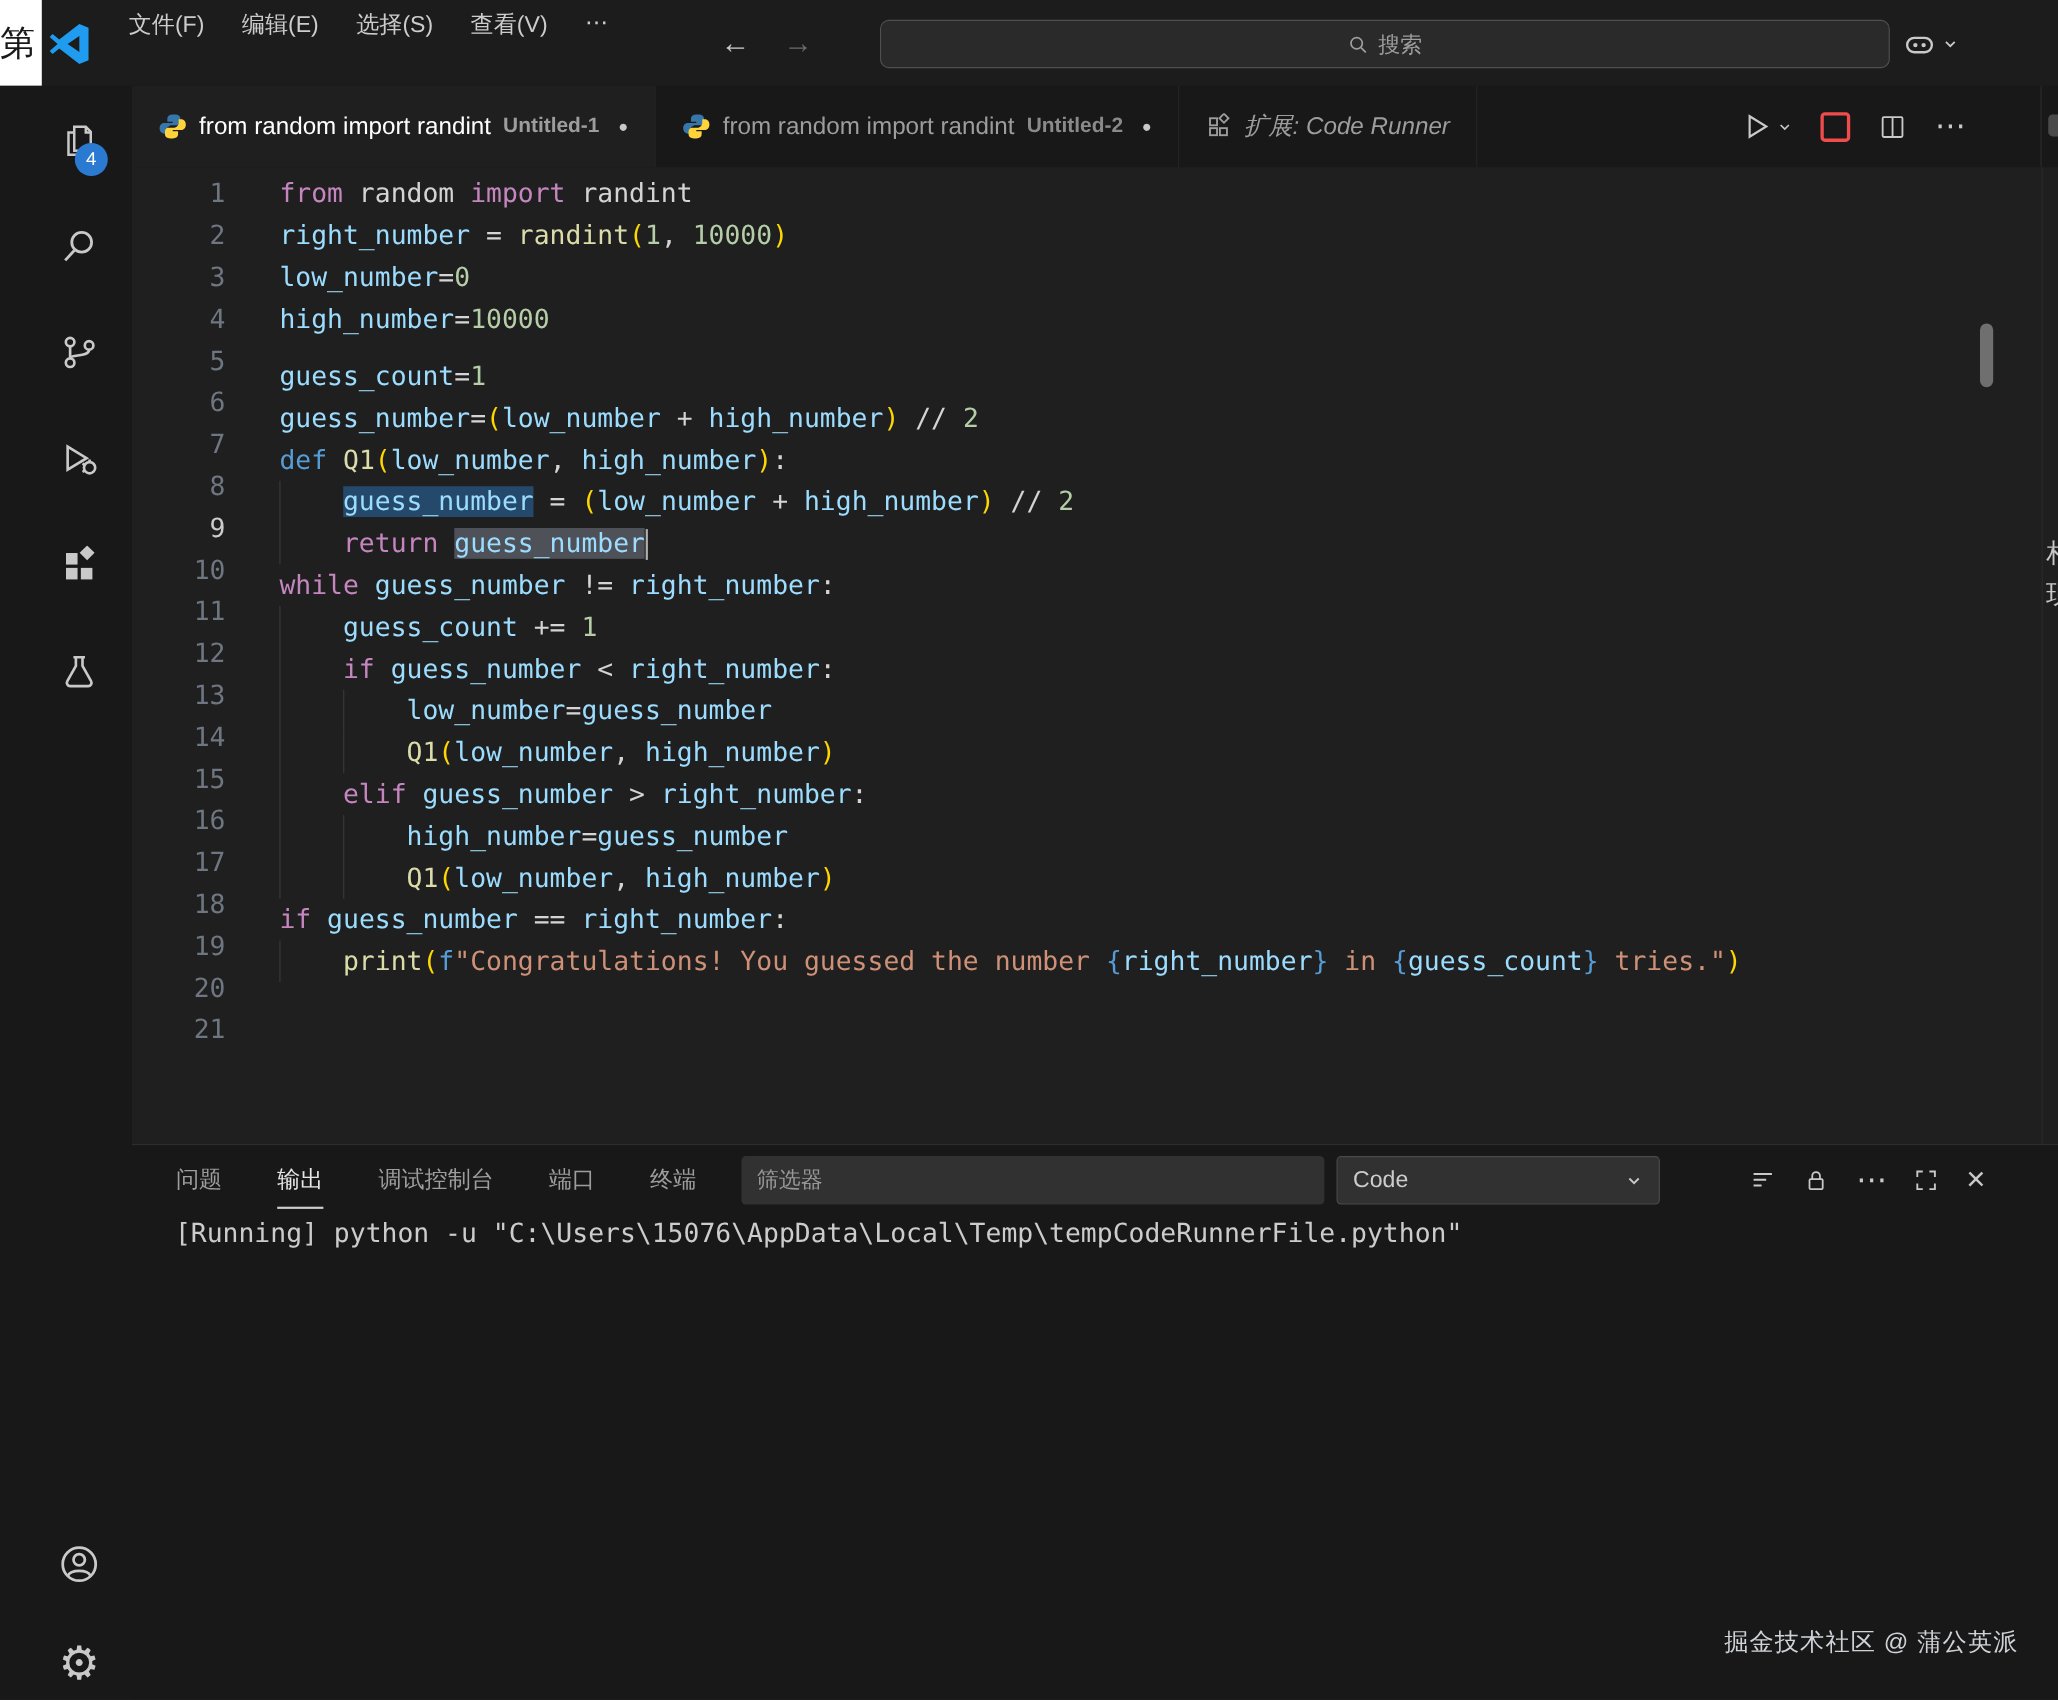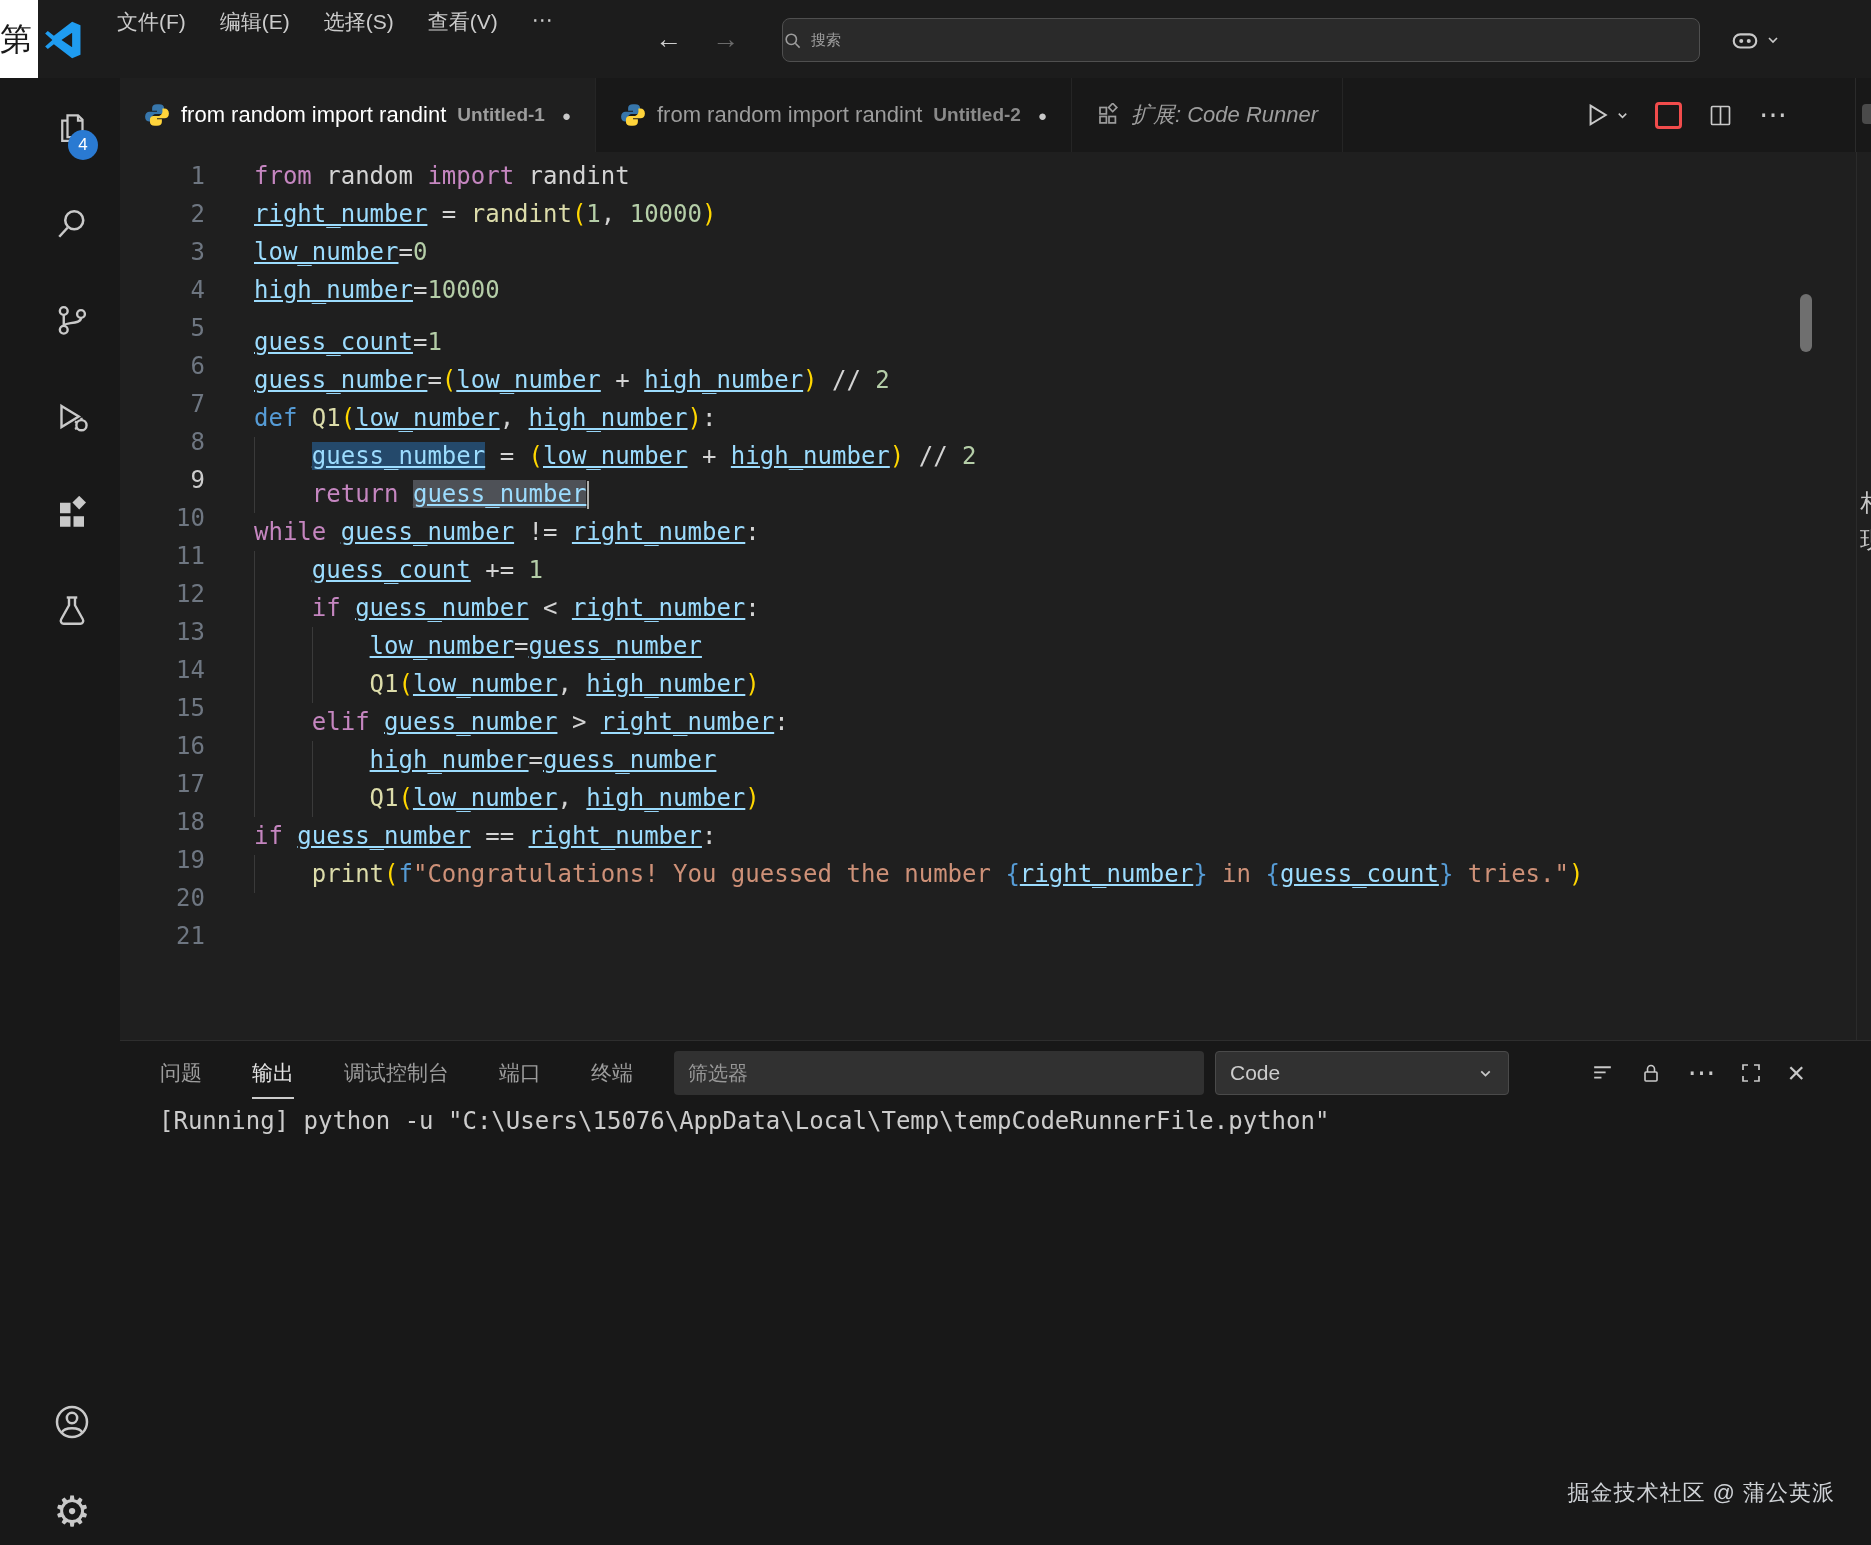--- a/index.html
+++ b/index.html
@@ -10,23 +10,23 @@
   
   .title-bar{position:absolute;left:0;top:0;width:1871px;height:78px;background:#1c1c1c;}
   .corner{position:absolute;left:0;top:0;width:38px;height:78px;background:#ffffff;color:#1a1a1a;
           font-size:32px;line-height:78px;overflow:hidden;white-space:nowrap;}
   .vscode-logo{position:absolute;left:44px;top:21px;}
   .menu-bar{position:absolute;left:100px;top:0;height:78px;display:flex;align-items:flex-start;font-size:21px;}
   .menu-item{padding:8px 17px;color:#cccccc;border-radius:6px;white-space:nowrap;}
   .nav-arrows{position:absolute;left:655px;top:0;height:78px;display:flex;align-items:center;gap:30px;font-size:27px;}
   .arrow-back{color:#cccccc;}
   .arrow-fwd{color:#6b6b6b;}
-  .search-box{position:absolute;left:782px;top:18px;width:916px;height:42px;background:#2a2a2a;
-              border:1px solid #4f4f4f;border-radius:8px;display:flex;align-items:center;
-              gap:9px;color:#9d9d9d;font-size:15px;}
+  .search-box{position:absolute;left:800px;top:18px;width:916px;height:42px;background:#2a2a2a;
+              border:1px solid #4f4f4f;border-radius:8px;display:flex;align-items:center;justify-content:center;
+              gap:9px;color:#9d9d9d;font-size:20px;}
   .copilot{position:absolute;left:1730px;top:22px;height:36px;display:flex;align-items:center;gap:5px;}
 
   
   .activity-bar{position:absolute;left:0;top:78px;width:120px;height:1467px;background:#181818;
                 border-right:1px solid #2b2b2b;}
   .ab-icon{position:absolute;left:52px;width:40px;height:40px;display:flex;align-items:center;justify-content:center;}
   .ab-badge{position:absolute;left:68px;top:52px;width:30px;height:30px;border-radius:50%;
             background:var(--c-badge,#2a7ad2);color:#fff;font-size:17px;display:flex;align-items:center;justify-content:center;}
   .gear-glyph{font-size:42px;color:#c9c9c9;line-height:40px;}
 
@@ -50,21 +50,21 @@
   .editor{position:absolute;left:120px;top:152px;width:1733px;height:888px;background:#1f1f1f;}
   .gutter{position:absolute;left:0;top:5px;width:85px;text-align:right;
           font-family:"DejaVu Sans Mono",monospace;font-size:24px;}
   .ln{height:38px;line-height:38px;color:#6e7681;}
   .ln.cur{color:#cccccc;}
   .code-area{position:absolute;left:134px;top:5px;right:40px;
              font-family:"DejaVu Sans Mono",monospace;font-size:24px;}
   .code-line{position:relative;min-height:38px;height:38px;line-height:38px;white-space:pre;color:#d4d4d4;}
   .guide{position:absolute;top:0;bottom:0;width:1px;background:#3a3a3a;}
   .tk-kw{color:var(--c-kw);} .tk-kb{color:var(--c-kb);margin-top:48px;} .tk-fn{color:var(--c-fn);}
-  .tk-var{color:var(--c-var);text-decoration:underline;} .tk-num{color:var(--c-num);} .tk-str{color:var(--c-str);}
+  .tk-var{color:var(--c-var);} .tk-num{color:var(--c-num);} .tk-str{color:var(--c-str);}
   .tk-pl{color:var(--c-pl);} .tk-br{color:var(--c-br);}
   .h-w{background:var(--c-hlw);} .h-s{background:var(--c-hls);}
   .cursor{display:inline-block;width:2px;height:28px;background:#aeafad;vertical-align:middle;margin-left:1px;}
   .scroll-thumb{position:absolute;left:1680px;top:142px;width:12px;height:58px;background:#6f6f6f;border-radius:6px;}
   .editor2-frag{position:absolute;left:1856px;top:152px;width:15px;height:888px;background:#1f1f1f;
                 border-left:1px solid #2b2b2b;overflow:hidden;}
   .frag-char{position:absolute;left:3px;font-size:24px;color:#c8c8c8;white-space:nowrap;}
 
   
   .panel{position:absolute;left:120px;top:1040px;width:1751px;height:505px;background:#181818;

